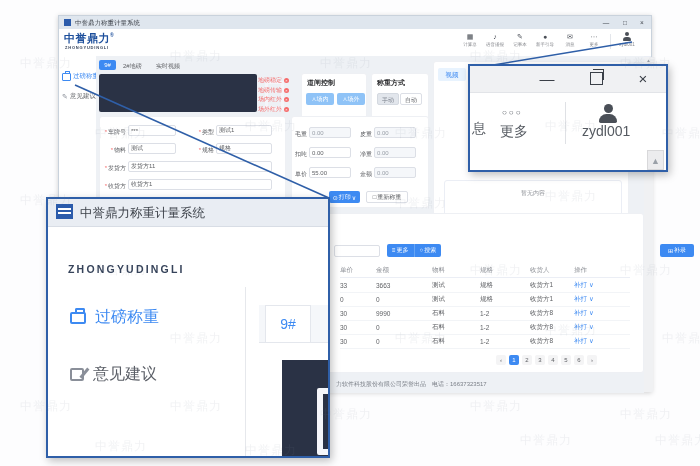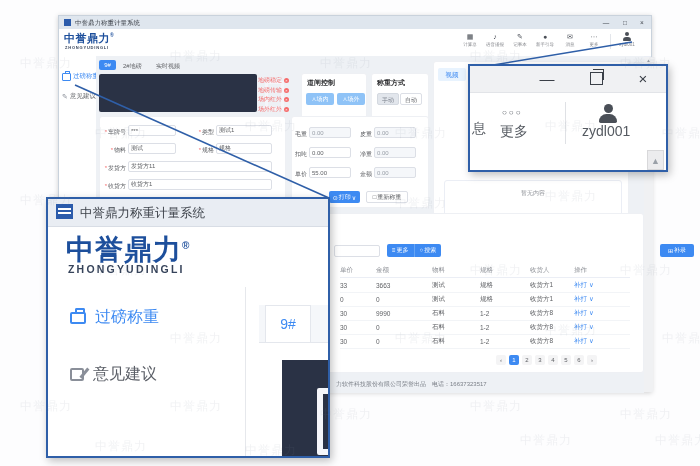--- a/index.html
+++ b/index.html
@@ -366,21 +366,20 @@
   <button class="btn-blue supp-btn">
     <span>⊞</span>
       <span>补录</span>
   </button>
 
   <div class="callout co-left">
     <div class="col-titlebar">
       <span class="col-tbicon"></span>
       <span class="col-title">中誉鼎力称重计量系统</span>
     </div>
-    <span class="col-logo"><span>中誉鼎力</span><span class="col-logo-reg">®</span></span>
     <span class="col-logo-sub">ZHONGYUDINGLI</span>
     <div class="col-menu" style="top:108px;color:#3d8af2;">
       <span class="iw-lg"></span>
       <span>过磅称重</span>
     </div>
     <div class="col-menu" style="top:165px;color:#5a5e66;">
       <span class="ie-lg"></span>
       <span>意见建议</span>
     </div>
     <span class="col-divider"></span>

